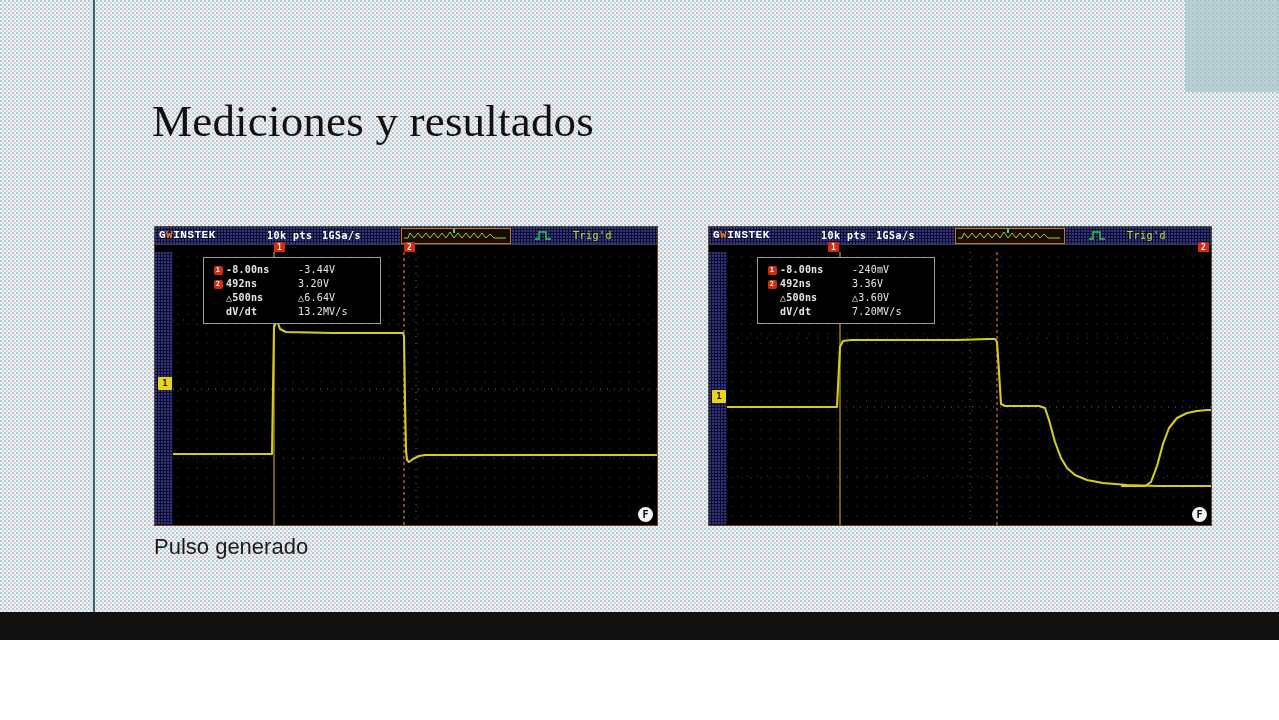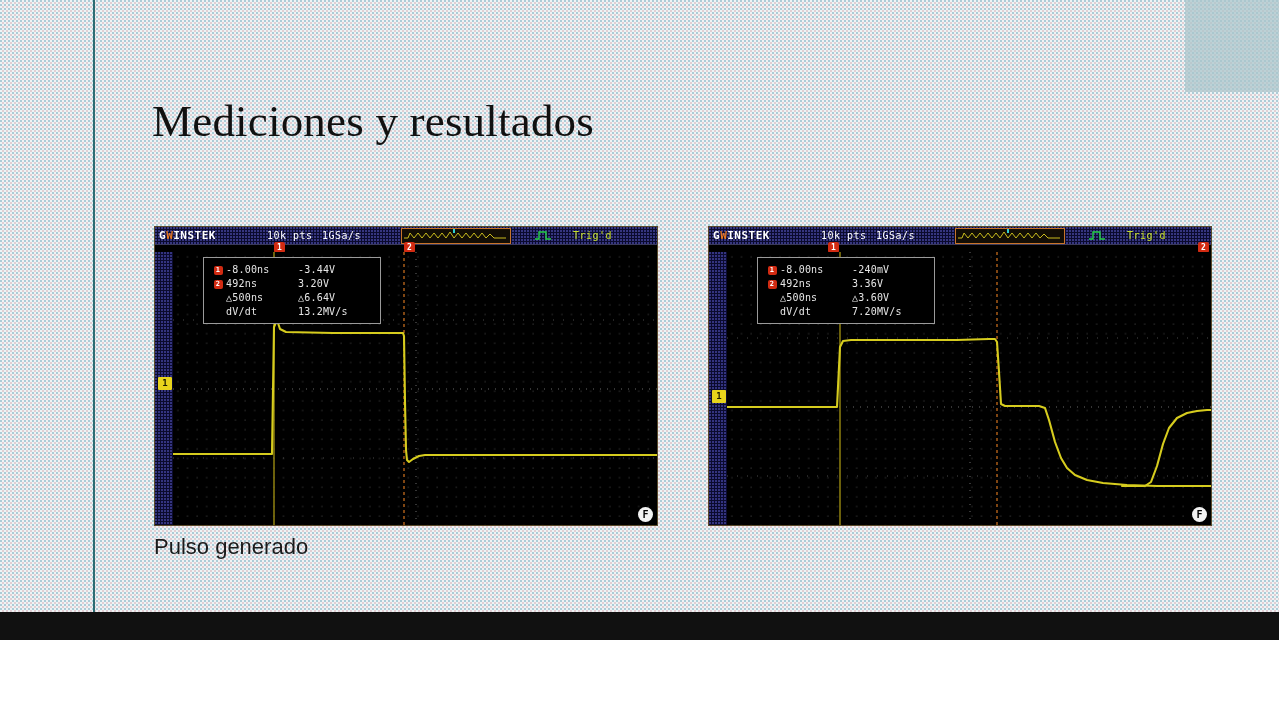--- a/index.html
+++ b/index.html
@@ -120,27 +120,28 @@
       radial-gradient(circle at 1px 1px, rgba(60,60,140,0.9) 0.7px, rgba(0,0,0,0) 1px);
     background-size: 3px 3px;
   }
   .brand {
     position: absolute;
     left: 4px; top: 2px;
     font-size: 11px;
     font-weight: bold;
     letter-spacing: 0.5px;
     color: #ffffff;
+    font-family: Liberation Mono, monospace;
   }
   .brand .w { color: #e87722; }
   .topbar-txt {
     position: absolute;
     top: 3px;
     font-size: 10px;
-    font-weight: normal;
+    font-weight: bold;
     color: #ffffff;
     letter-spacing: 0.5px;
   }
   .t-pts  { left: 112px; }
   .t-rate { left: 167px; }
 
   .zoom-box {
     position: absolute;
     left: 246px; top: 1px;
     width: 108px; height: 14px;
@@ -245,21 +246,21 @@
     display: inline-block;
     width: 9px; height: 9px;
     border-radius: 2px;
     background: #d22b12;
     color: #fff;
     font-size: 7px;
     font-weight: bold;
     line-height: 9px;
     text-align: center;
   }
-  .ro-a { flex: 0 0 72px; }
+  .ro-a { flex: 0 0 72px; font-weight: bold; }
   .ro-b { flex: 1 1 auto; }
 
   .corner-f {
     position: absolute;
     right: 4px; bottom: 3px;
     width: 15px; height: 15px;
     border-radius: 50%;
     background: #f2f2f2;
     color: #000;
     font-size: 10px;

